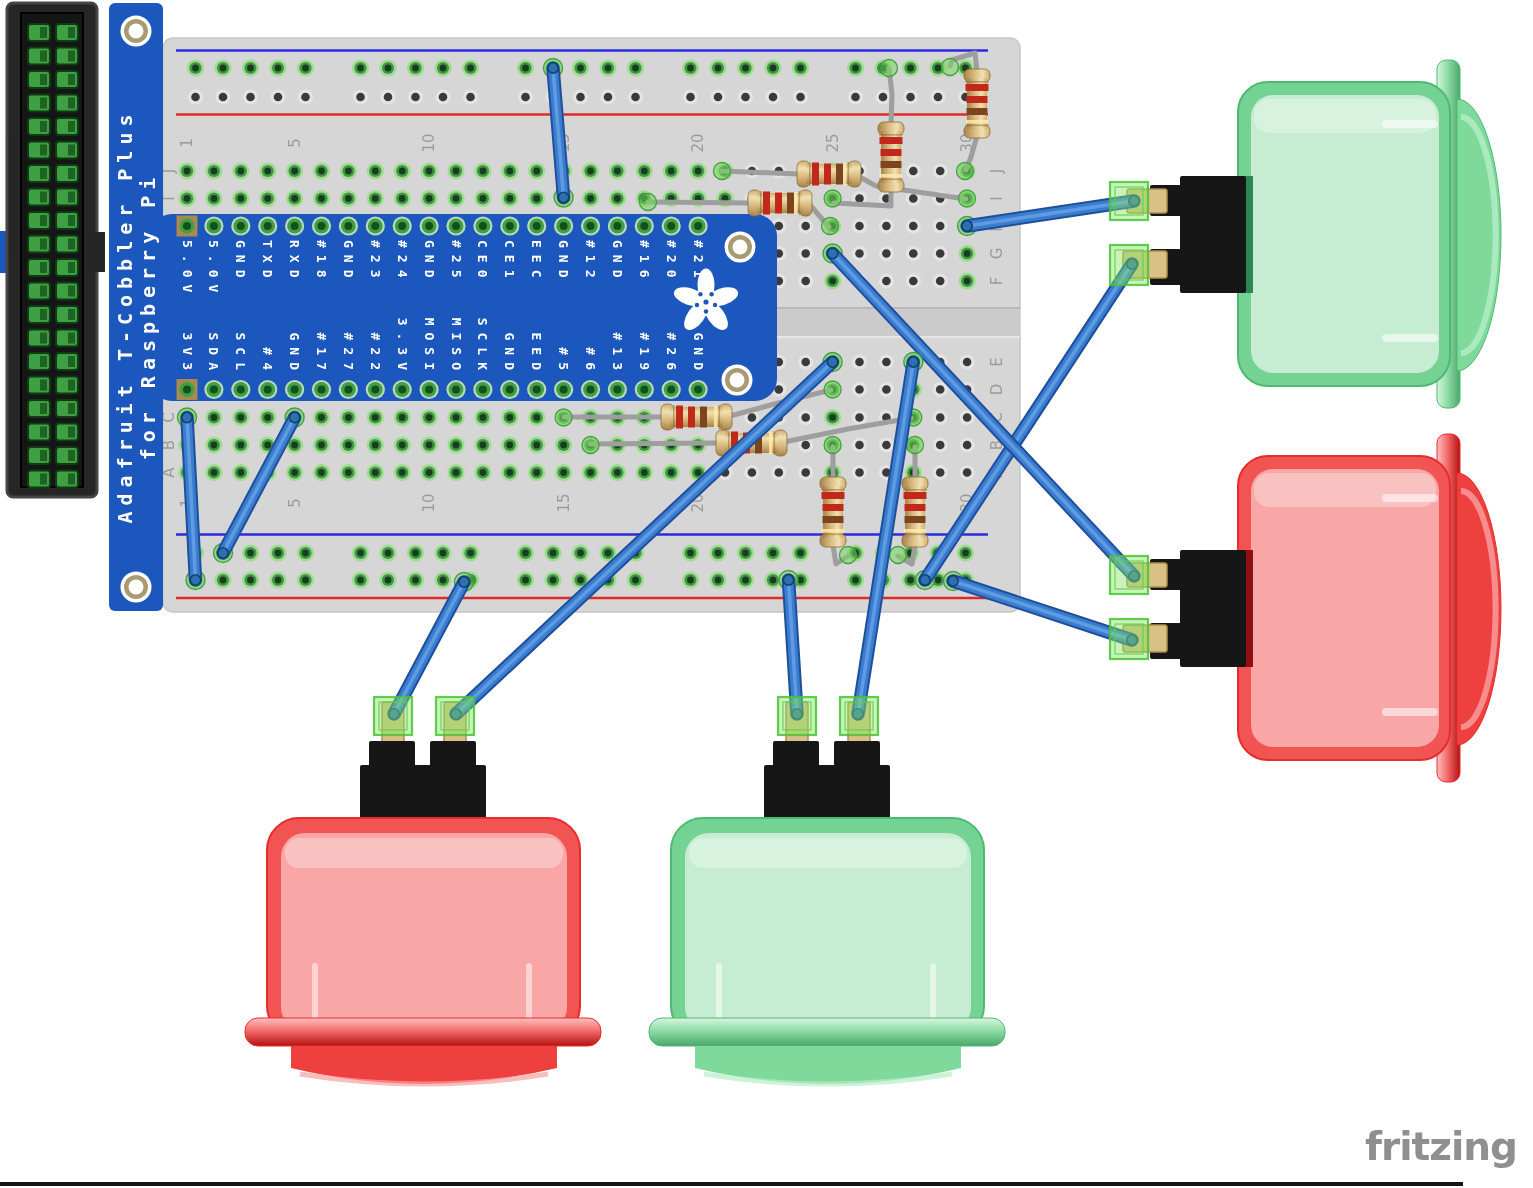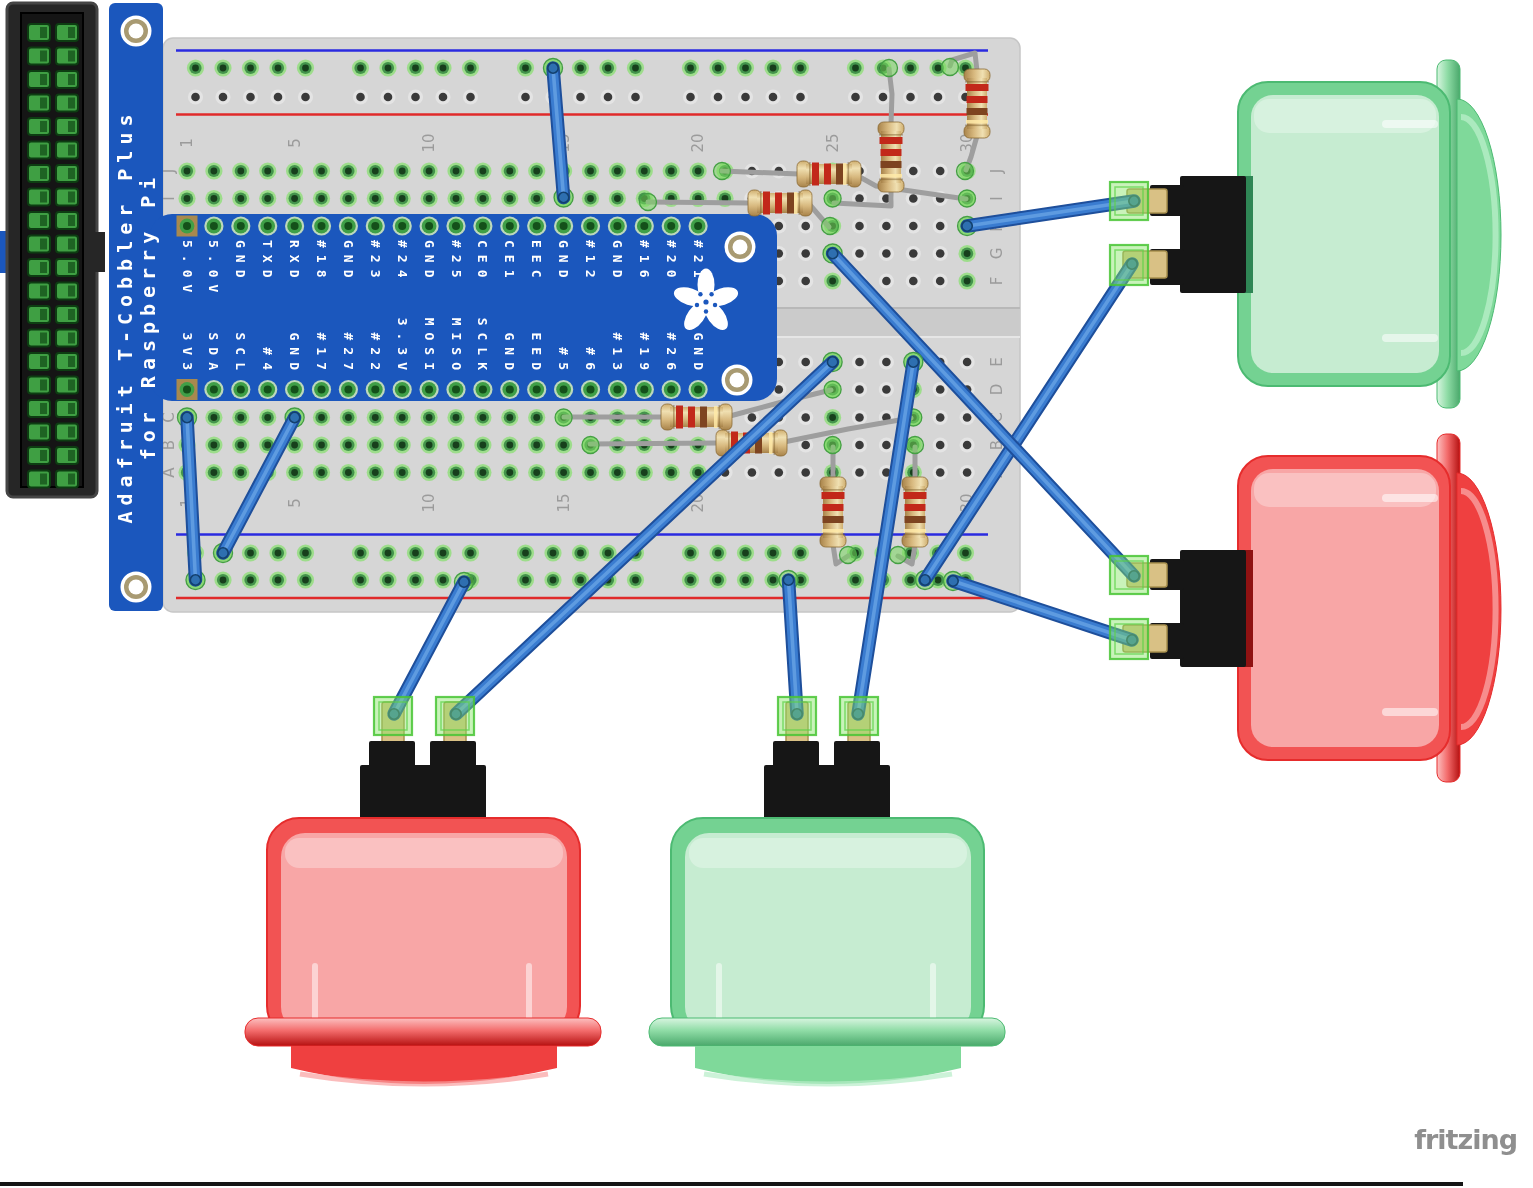--- a/index.html
+++ b/index.html
@@ -3,21 +3,21 @@
 <meta charset="utf-8">
 <style>
   html,body{margin:0;padding:0;background:#fff;}
   #canvas{position:relative;width:1533px;height:1188px;background:#fff;overflow:hidden;
           font-family:"DejaVu Sans",sans-serif;}
   #scene{position:absolute;left:0;top:0;}
   .pinlabel{font-family:"DejaVu Sans Mono",monospace;font-weight:bold;font-size:13px;fill:#fff;letter-spacing:7px;}
   .bblabel{font-family:"DejaVu Sans",sans-serif;font-size:15px;fill:#9b9b9b;}
   .cobtitle{font-family:"DejaVu Sans Mono",monospace;font-weight:bold;font-size:20px;fill:#fff;letter-spacing:6px;}
   .logo{position:absolute;right:16px;top:1124px;font-family:"DejaVu Sans",sans-serif;
-        font-weight:bold;font-size:27px;letter-spacing:-1px;}
+        font-weight:bold;font-size:39px;letter-spacing:-1px;}
   .bottom-line{position:absolute;left:0;top:1182px;width:1463px;height:4px;}
 </style>
 </head>
 <body>
 
 <div id="canvas">
   <svg id="scene" width="1533" height="1188" viewBox="0 0 1533 1188">
     <defs>
       <linearGradient id="res-body" x1="0" y1="0" x2="0" y2="1">
         <stop offset="0" stop-color="#cfae6f"></stop>

